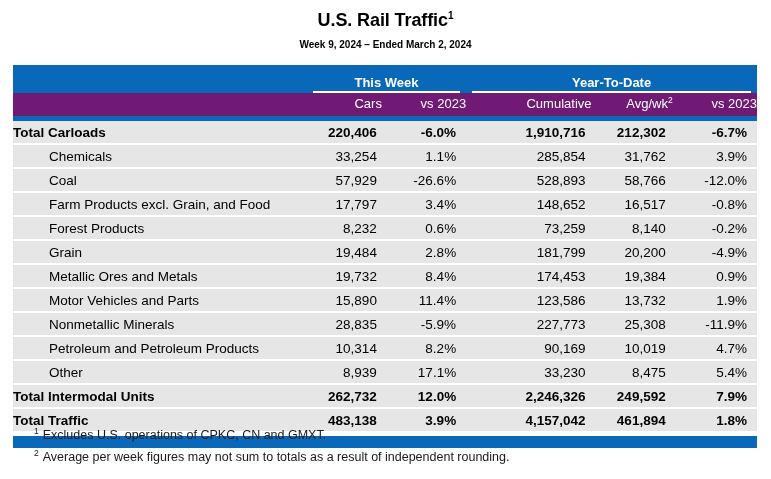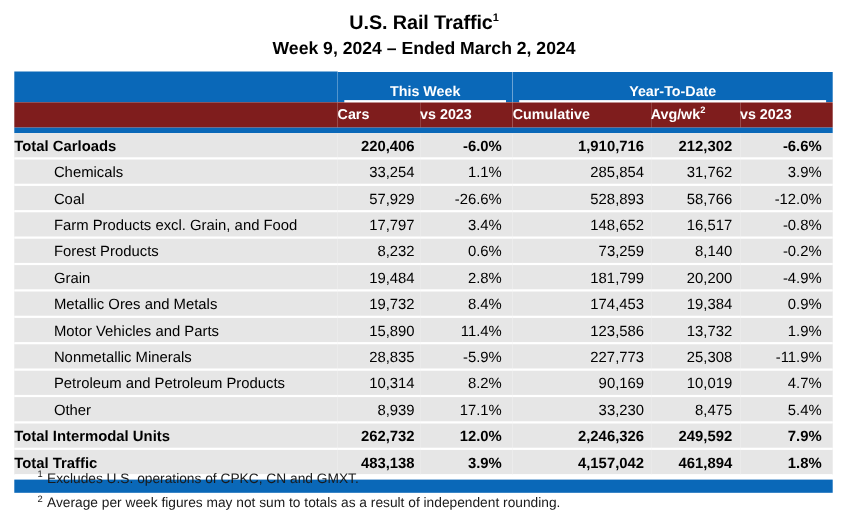--- a/index.html
+++ b/index.html
@@ -32,21 +32,21 @@
     letter-spacing: -0.1px;
     line-height: 22px;
   }
   .main-title sup {
     font-size: 10px;
     font-weight: bold;
     vertical-align: super;
     line-height: 0;
   }
   .sub-title {
-    font-size: 16px;
+    font-size: 10px;
     font-weight: bold;
     color: #000000;
     margin-top: 5px;
     line-height: 18px;
   }
 
   
   .table-wrap {
     position: absolute;
     left: 13px;
@@ -79,25 +79,25 @@
   }
   .grp-row td.grp .rule {
     position: absolute;
     left: 6px;
     right: 6px;
     bottom: 0px;
     height: 2px;
     background: #ffffff;
   }
   .sub-row td {
-    background: #7f1d1d;
+    background: #701a75;
     color: #ffffff;
     font-size: 13px;
-    font-weight: bold;
-    text-align: left;
+    font-weight: normal;
+    text-align: right;
     height: 21px;
     vertical-align: middle;
     padding: 0 0 2px 0;
   }
   .sub-row td sup {
     font-size: 8.5px;
     vertical-align: super;
     line-height: 0;
   }
   .hdr-pad td {
@@ -223,21 +223,21 @@
           <td colspan="6"></td>
         </tr>
       </thead>
       <tbody id="table-body">
           <tr class="data-row bold">
             <td class="label">Total Carloads</td>
             <td class="num cars">220,406</td>
             <td class="num vs neg">-6.0%</td>
             <td class="num cum">1,910,716</td>
             <td class="num avg">212,302</td>
-            <td class="num vs neg">-6.6%</td>
+            <td class="num vs neg">-6.7%</td>
           </tr>
           <tr class="data-row sub">
             <td class="label">Chemicals</td>
             <td class="num cars">33,254</td>
             <td class="num vs pos">1.1%</td>
             <td class="num cum">285,854</td>
             <td class="num avg">31,762</td>
             <td class="num vs pos">3.9%</td>
           </tr>
           <tr class="data-row sub">

